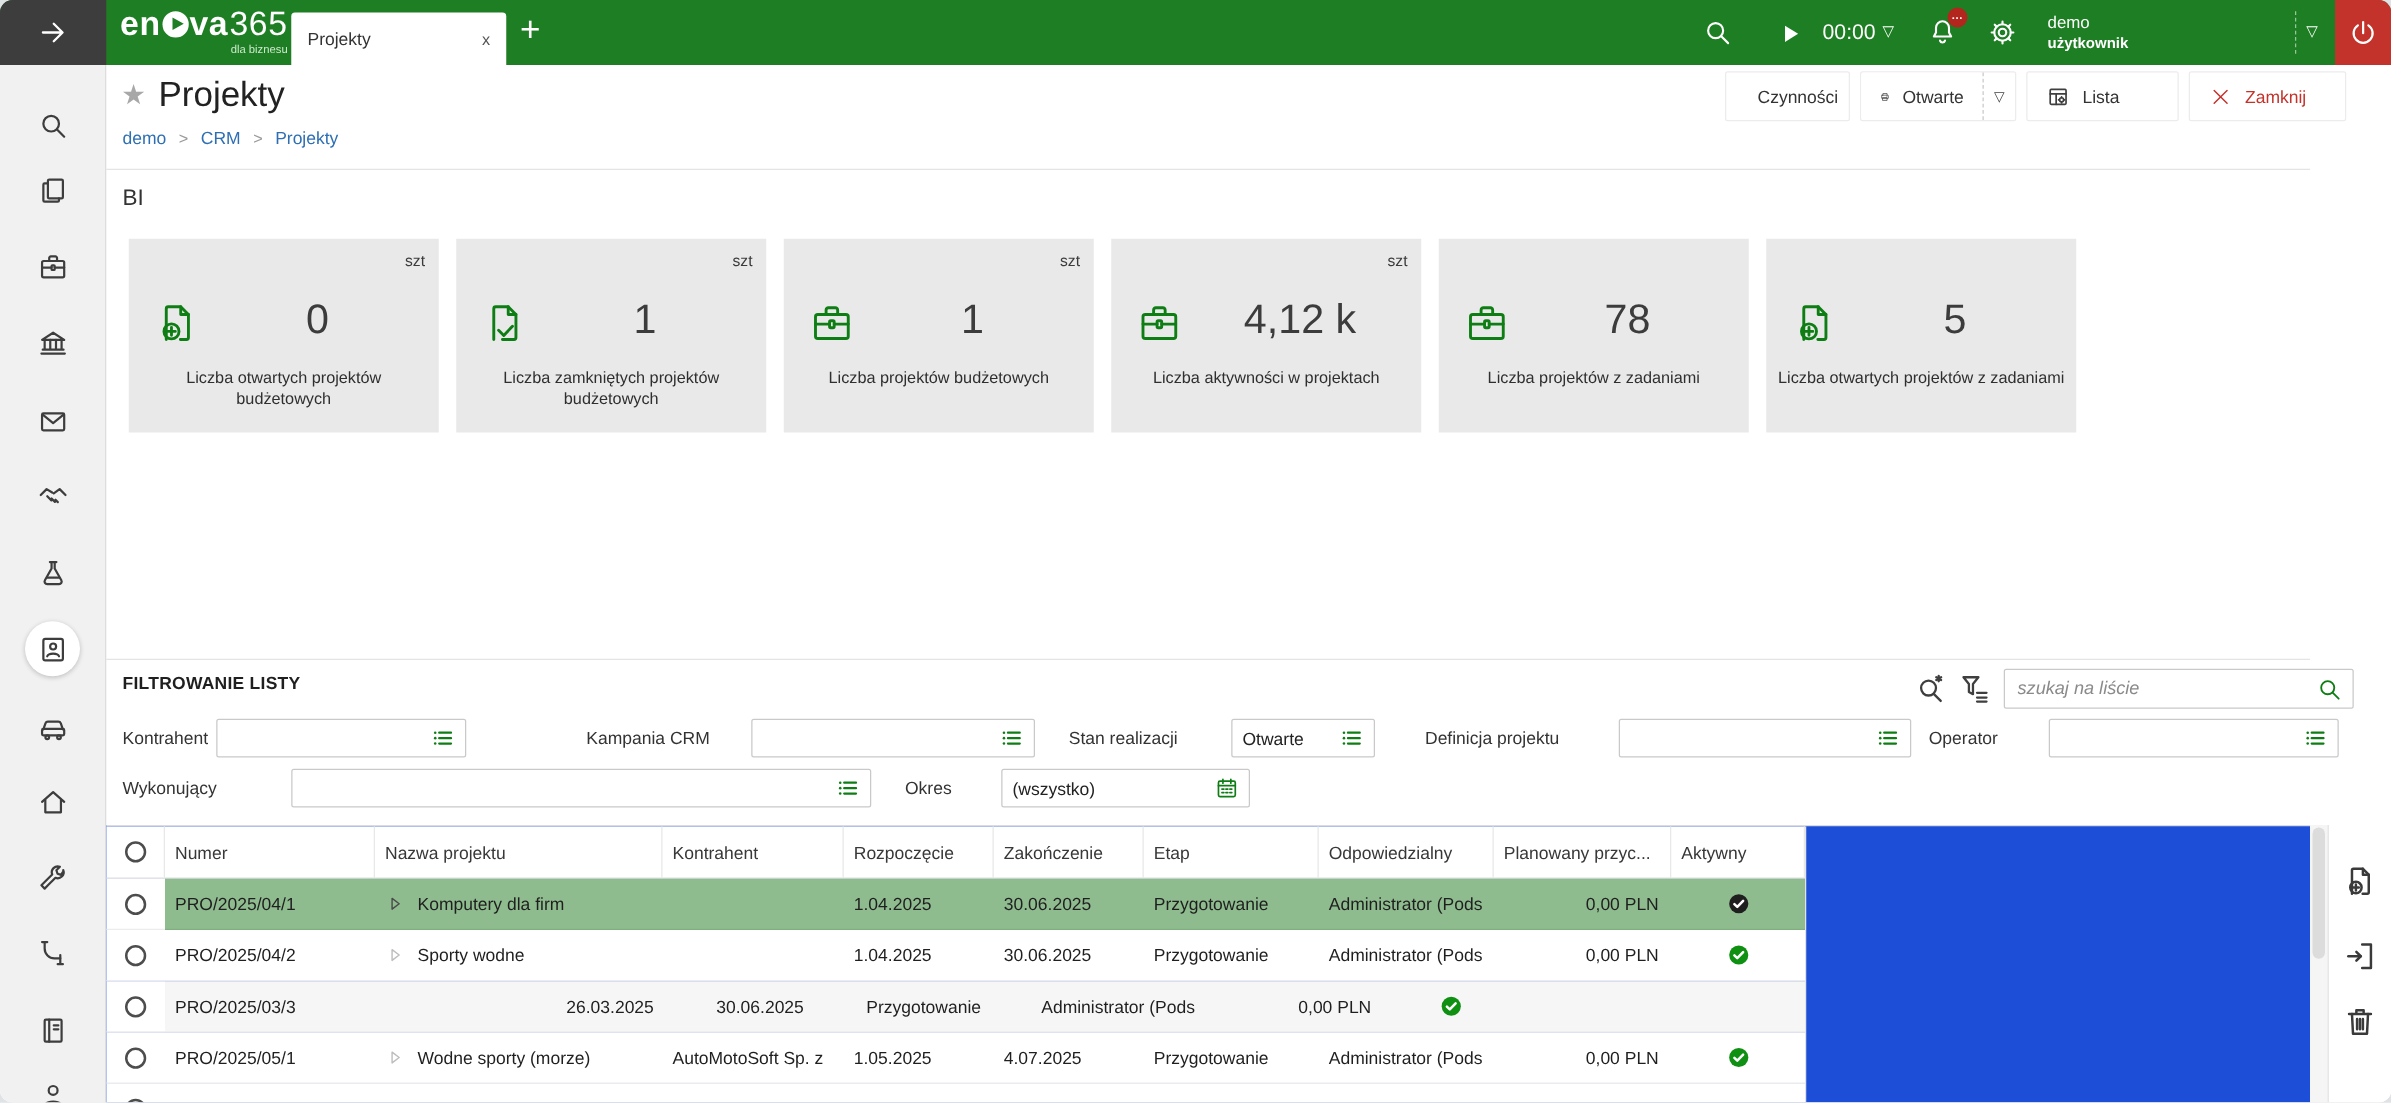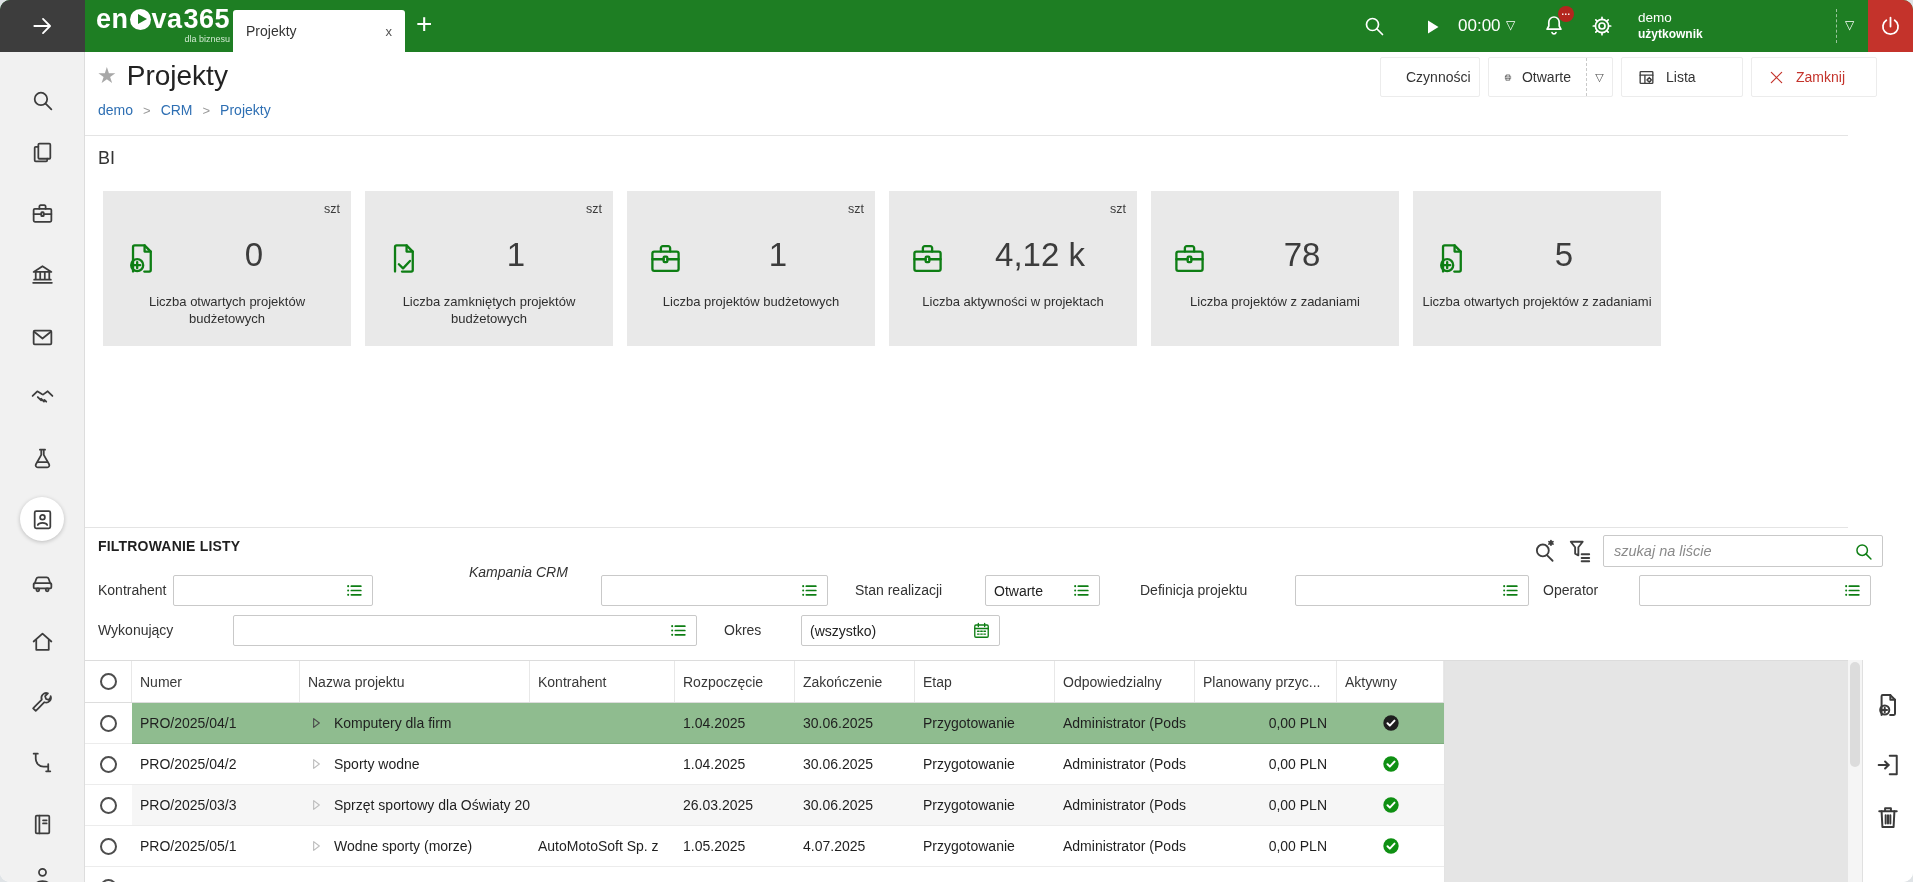--- a/index.html
+++ b/index.html
@@ -12,21 +12,21 @@
   
   .topbar{position:absolute;left:0;top:0;width:100%;height:52px;background:var(--topbar-green);}
   .navsq{position:absolute;left:0;top:0;width:85px;height:52px;background:#3d3d3d;color:#fff;
          display:flex;align-items:center;justify-content:center;cursor:pointer;}
   .navsq .icw{width:26px;height:26px;}
   .logo{position:absolute;left:96px;top:6px;color:#fff;line-height:1;}
   .logo-row{display:flex;align-items:center;font-weight:bold;font-size:27px;letter-spacing:.5px;}
   .logo-o{width:21px;height:21px;border-radius:50%;background:#fff;margin:0 1px;position:relative;}
   .logo-o:after{content:"";position:absolute;left:8px;top:5px;border-left:9px solid var(--topbar-green);
                 border-top:5.5px solid transparent;border-bottom:5.5px solid transparent;}
-  .logo-365{font-weight:bold;margin-left:1px;}
+  .logo-365{font-weight:normal;margin-left:1px;}
   .logo-tag{font-size:9px;color:#cfe9cf;text-align:right;margin-top:2px;}
   .tab{position:absolute;left:233px;top:10px;width:172px;height:42px;background:#fff;
        border-radius:3px 3px 0 0;display:flex;align-items:center;padding:0 13px;font-size:14px;color:#333;cursor:pointer;}
   .tab-x{margin-left:auto;color:#555;font-size:13px;cursor:pointer;}
   .newtab{position:absolute;left:416px;top:8px;color:#fff;font-size:28px;font-weight:300;cursor:pointer;}
   .tb-ic{position:absolute;width:24px;height:24px;color:#fff;cursor:pointer;}
   .timer{position:absolute;left:1458px;top:16px;color:#fff;font-size:17px;}
   .caret{position:absolute;color:#fff;font-size:12px;top:18px;cursor:pointer;}
   .badge{position:absolute;left:1558px;top:6px;width:16px;height:16px;border-radius:50%;
          background:var(--badge-red);color:#fff;font-size:9px;font-weight:bold;letter-spacing:.5px;
@@ -86,21 +86,21 @@
   .fsearch input{flex:1;border:none;outline:none;font-size:14.5px;padding:0 10px;font-family:inherit;color:#333;background:transparent;}
   .fsearch input::placeholder{font-style:italic;color:#8a8a8a;}
   .fsearch .icw{width:21px;height:21px;color:var(--icon-green);margin-right:8px;cursor:pointer;flex:none;}
   .flabel{position:absolute;font-size:14px;color:#333;white-space:nowrap;}
   .finput{position:absolute;height:31px;border:1px solid #c9c9c9;border-radius:2px;background:#fff;
           display:flex;align-items:center;padding:0 8px;font-size:14px;color:#222;cursor:text;}
   .finput .fval{flex:1;white-space:nowrap;overflow:hidden;}
   .finput .icw{width:19px;height:19px;color:var(--icon-green);flex:none;cursor:pointer;}
 
   
-  .table-panel{position:absolute;left:85px;top:660px;width:1763px;bottom:0;border-top:1px solid #dcdcdc;overflow:hidden;background:#e5e5e5;}
+  .table-panel{position:absolute;left:85px;top:660px;width:1763px;bottom:0;border-top:1px solid #dcdcdc;overflow:hidden;background:#1d4ed8;}
   .table-panel:after{content:"";position:absolute;left:1359px;top:0;bottom:0;border-left:1px solid #e3e3e3;}
   .thead{display:flex;height:42px;width:1359px;border-bottom:1px solid #ddd;background:#fff;}
   .th{display:flex;align-items:center;padding-left:8px;font-size:14px;color:#383838;
       border-right:1px solid #e8e8e8;white-space:nowrap;overflow:hidden;cursor:pointer;}
   .th-radio{justify-content:center;padding-left:0;}
   .radio{width:17px;height:17px;border:2px solid #4d4d4d;border-radius:50%;background:#fff;display:block;cursor:pointer;}
   .trow{display:flex;height:41px;width:1359px;font-size:14px;color:#1f1f1f;}
   .td-radio{width:47px;display:flex;align-items:center;justify-content:center;background:#fff;
             border-bottom:1px solid #ececec;flex:none;}
   .cells{display:flex;flex:1;height:100%;align-items:center;background:#fff;border-bottom:1px solid #ececec;}
@@ -584,21 +584,21 @@
       </span>
       <span class="flabel" style="left: 13px; top: 54px;">Kontrahent</span>
       <div class="finput" style="left: 88px; top: 47px; width: 200px;">
         <span class="fval"></span>
         <span class="icw" style="width:19px;height:19px">
           <svg class="ic" viewBox="0 0 24 24">
             <use href="#i-list"></use>
           </svg>
         </span>
       </div>
-      <span class="flabel" style="left: 384px; top: 36px; font-style: italic;">Kampania CRM</span>
+      <span class="flabel" style="left: 384px; top: 54px;">Kampania CRM</span>
       <div class="finput" style="left: 516px; top: 47px; width: 227px;">
         <span class="fval"></span>
         <span class="icw" style="width:19px;height:19px">
           <svg class="ic" viewBox="0 0 24 24">
             <use href="#i-list"></use>
           </svg>
         </span>
       </div>
       <span class="flabel" style="left: 770px; top: 54px;">Stan realizacji</span>
       <div class="finput" style="left: 900px; top: 47px; width: 115px;">
@@ -720,28 +720,20 @@
               </span>
             </div>
           </div>
         </div>
         <div class="trow">
           <div class="td-radio">
             <span class="radio"></span>
           </div>
           <div class="cells stripe">
             <div class="td" style="width: 168px;">PRO/2025/03/3</div>
-            <div class="td" style="width: 230px;">
-              <span class="exp">
-                <svg class="ic" viewBox="0 0 24 24">
-                  <use href="#i-expand"></use>
-                </svg>
-              </span>
-              <span>Sprzęt sportowy dla Oświaty 20</span>
-            </div>
             <div class="td" style="width: 145px;"></div>
             <div class="td" style="width: 120px;">26.03.2025</div>
             <div class="td" style="width: 120px;">30.06.2025</div>
             <div class="td" style="width: 140px;">Przygotowanie</div>
             <div class="td" style="width: 140px;">Administrator (Pods</div>
             <div class="td right" style="width: 142px;">0,00 PLN</div>
             <div class="td center" style="width: 107px;">
               <span class="chk">
                 <svg class="ic" viewBox="0 0 24 24">
                   <use href="#i-check"></use>

